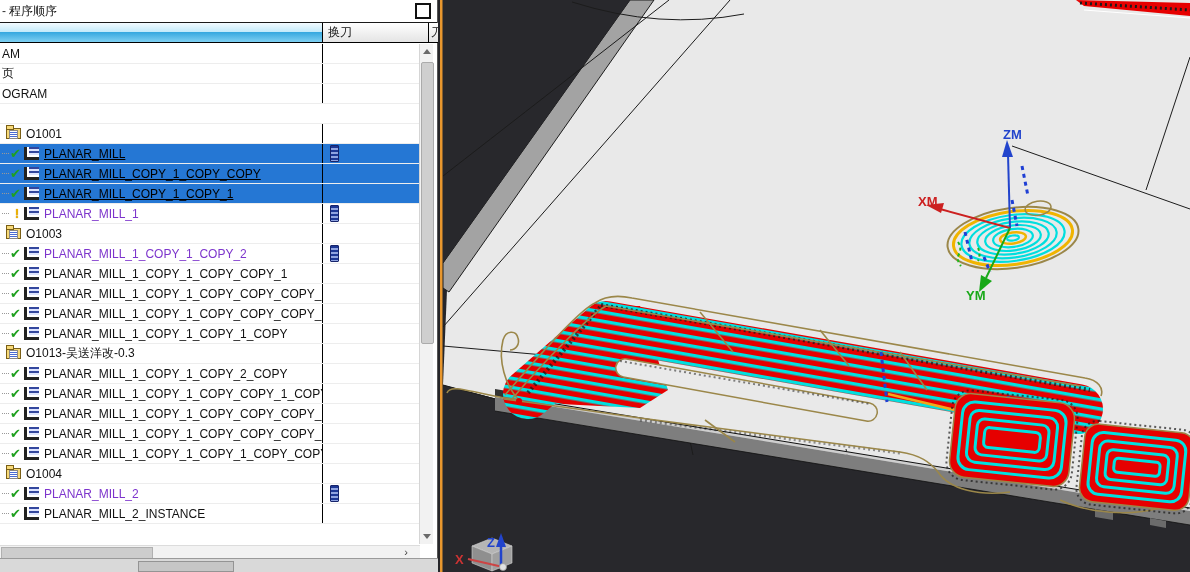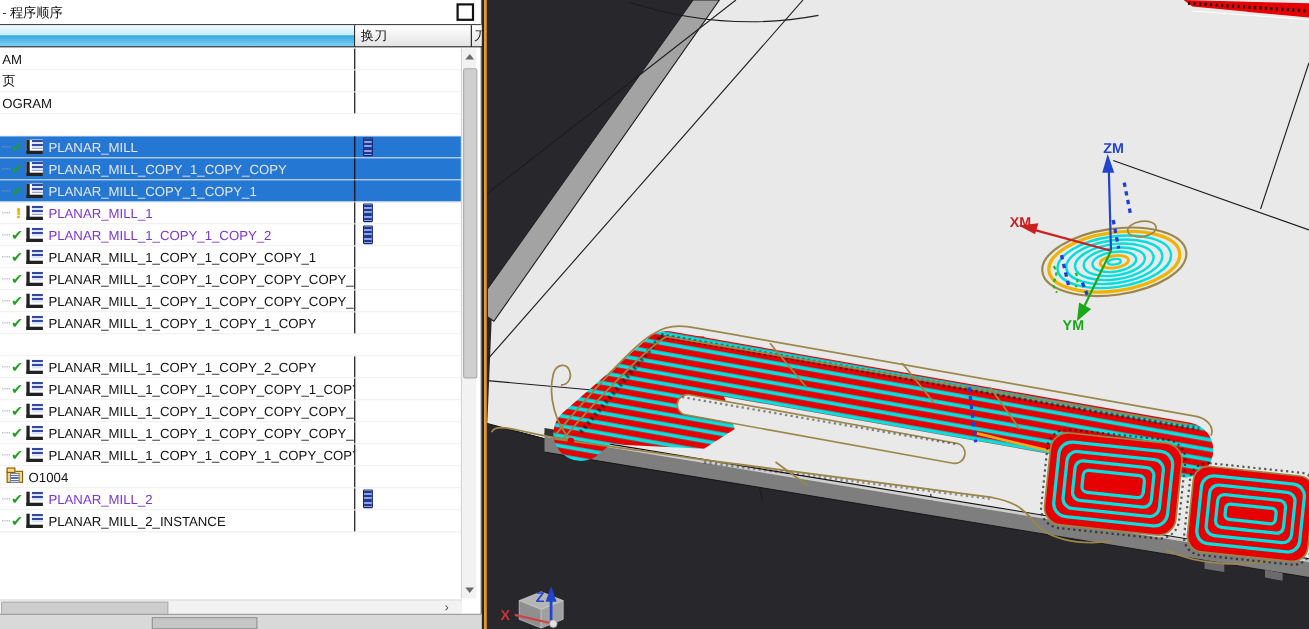--- a/index.html
+++ b/index.html
@@ -12,21 +12,21 @@
   .title-prefix{margin:0 3px 0 2px;color:#333;}
   .maxbox{position:absolute;right:6px;top:3px;width:12px;height:12px;border:2px solid #111;background:#fff;}
   .header{position:absolute;top:23px;left:0;width:438px;height:20px;border-bottom:1px solid #000;display:flex;box-sizing:border-box;}
   .hc{font-size:12px;color:#111;display:flex;align-items:center;box-sizing:border-box;text-align:center;}
   .hc1{width:323px;border-right:1px solid #000;background:linear-gradient(180deg,#f3fbff 0%,#c3eafa 46%,#37a9e0 50%,#7fd0f2 100%);}
   .hc2{width:106px;padding-left:5px;background:linear-gradient(#ffffff,#e4e4e4);border-right:1px solid #000;}
   .hc3{flex:1;padding-left:2px;background:linear-gradient(#ffffff,#e4e4e4);overflow:hidden;white-space:nowrap;}
   .rows{position:absolute;top:44px;left:0;width:420px;height:560px;overflow:hidden;}
   .row{height:20px;display:flex;align-items:center;font-size:12px;color:#111;border-bottom:1px solid #ededed;box-sizing:border-box;background:#fff;}
   .row.sel{background:#2577d4;color:#fff;}
-  .row.sel .lab{color:#e5e5e5;}
+  .row.sel .lab{color:#000000;text-decoration:underline;}
   .c1{width:323px;height:100%;display:flex;align-items:center;border-right:1px solid #000;box-sizing:border-box;overflow:hidden;white-space:nowrap;padding-left:2px;}
   .c2{flex:1;height:100%;display:flex;align-items:center;padding-left:7px;}
   .lab{white-space:nowrap;}
   .lab.purple{color:#7d35cc;text-align:center;}
   .dots{width:7px;border-top:1px dotted #999;margin-right:1px;flex:none;}
   .icon-check{color:#1fa01f;font-weight:bold;font-size:13px;width:14px;flex:none;line-height:1;}
   .icon-warn{color:#f0b400;font-weight:bold;font-size:13px;width:14px;flex:none;text-shadow:0 0 1px #a87800;line-height:1;text-align:center;}
   .icon-op{width:15px;height:13px;flex:none;margin-right:5px;background:#fff;border-left:3px solid #222;border-bottom:3px solid #222;box-sizing:border-box;position:relative;}
   .icon-op::after{content:"";position:absolute;right:0;top:0;width:10px;height:8px;background:repeating-linear-gradient(180deg,#33479e 0 2px,#dde4ff 2px 4px);}
   .icon-folder{width:15px;height:11px;flex:none;margin:0 5px 0 4px;background:#f7d978;border:1px solid #7a5f16;position:relative;box-sizing:border-box;}
@@ -81,20 +81,27 @@
         </div>
         <div class="row">
           <div class="c1">
             <span class="lab">OGRAM</span>
           </div>
           <div class="c2"></div>
         </div>
         <div class="row">
           <div class="c2"></div>
         </div>
+        <div class="row">
+          <div class="c1">
+            <span class="icon-folder"></span>
+            <span class="lab">O1001</span>
+          </div>
+          <div class="c2"></div>
+        </div>
         <div class="row sel">
           <div class="c1">
             <span class="dots"></span>
             <span class="icon-check">✔</span>
             <span class="icon-op"></span>
             <span class="lab">PLANAR_MILL</span>
           </div>
           <div class="c2">
             <span class="icon-tc"></span>
           </div>
@@ -123,20 +130,27 @@
             <span class="icon-warn">!</span>
             <span class="icon-op"></span>
             <span class="lab purple">PLANAR_MILL_1</span>
           </div>
           <div class="c2">
             <span class="icon-tc"></span>
           </div>
         </div>
         <div class="row">
           <div class="c1">
+            <span class="icon-folder"></span>
+            <span class="lab">O1003</span>
+          </div>
+          <div class="c2"></div>
+        </div>
+        <div class="row">
+          <div class="c1">
             <span class="dots"></span>
             <span class="icon-check">✔</span>
             <span class="icon-op"></span>
             <span class="lab purple">PLANAR_MILL_1_COPY_1_COPY_2</span>
           </div>
           <div class="c2">
             <span class="icon-tc"></span>
           </div>
         </div>
         <div class="row">
@@ -169,20 +183,24 @@
         <div class="row">
           <div class="c1">
             <span class="dots"></span>
             <span class="icon-check">✔</span>
             <span class="icon-op"></span>
             <span class="lab">PLANAR_MILL_1_COPY_1_COPY_1_COPY</span>
           </div>
           <div class="c2"></div>
         </div>
         <div class="row">
+          <div class="c1">
+            <span class="icon-folder"></span>
+            <span class="lab">O1013-吴送洋改-0.3</span>
+          </div>
           <div class="c2"></div>
         </div>
         <div class="row">
           <div class="c1">
             <span class="dots"></span>
             <span class="icon-check">✔</span>
             <span class="icon-op"></span>
             <span class="lab">PLANAR_MILL_1_COPY_1_COPY_2_COPY</span>
           </div>
           <div class="c2"></div>

